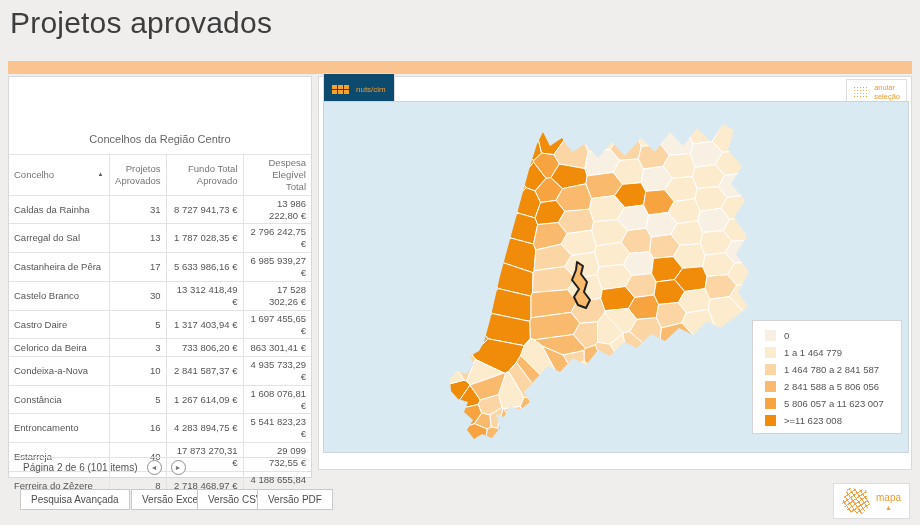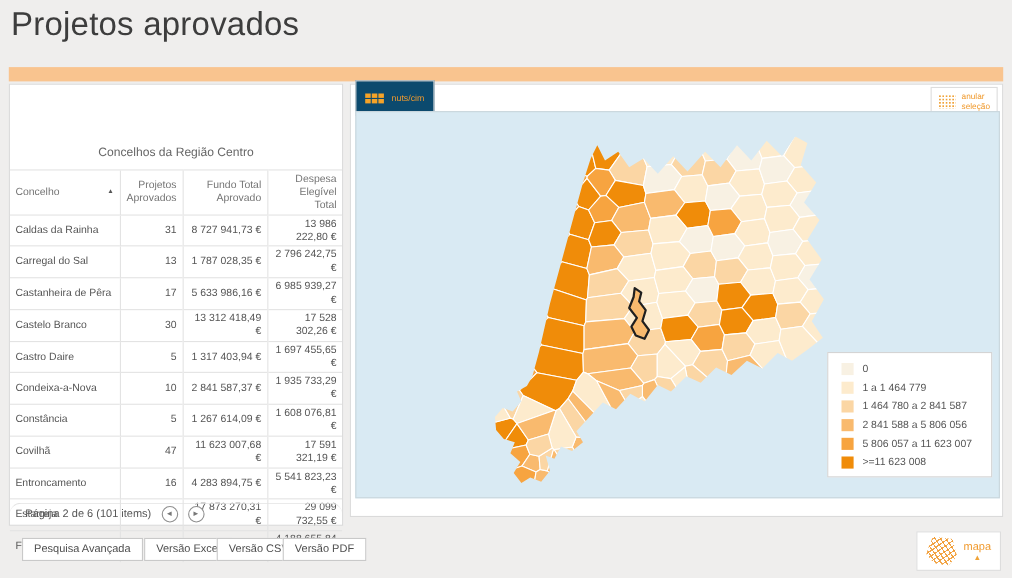--- a/index.html
+++ b/index.html
@@ -110,36 +110,36 @@
           <td class="td-num">13 312 418,49 €</td>
           <td class="td-num">17 528 302,26 €</td>
         </tr>
         <tr>
           <td class="td-name">Castro Daire</td>
           <td class="td-num">5</td>
           <td class="td-num">1 317 403,94 €</td>
           <td class="td-num">1 697 455,65 €</td>
         </tr>
         <tr>
+          <td class="td-name">Celorico da Beira</td>
+          <td class="td-num">3</td>
+          <td class="td-num">733 806,20 €</td>
+          <td class="td-num">863 301,41 €</td>
+        </tr>
+        <tr>
           <td class="td-name">Condeixa-a-Nova</td>
           <td class="td-num">10</td>
           <td class="td-num">2 841 587,37 €</td>
-          <td class="td-num">1 935 733,29 €</td>
+          <td class="td-num">4 935 733,29 €</td>
         </tr>
         <tr>
           <td class="td-name">Constância</td>
           <td class="td-num">5</td>
           <td class="td-num">1 267 614,09 €</td>
           <td class="td-num">1 608 076,81 €</td>
-        </tr>
-        <tr>
-          <td class="td-name">Covilhã</td>
-          <td class="td-num">47</td>
-          <td class="td-num">11 623 007,68 €</td>
-          <td class="td-num">17 591 321,19 €</td>
         </tr>
         <tr>
           <td class="td-name">Entroncamento</td>
           <td class="td-num">16</td>
           <td class="td-num">4 283 894,75 €</td>
           <td class="td-num">5 541 823,23 €</td>
         </tr>
         <tr>
           <td class="td-name">Estarreja</td>
           <td class="td-num">40</td>

